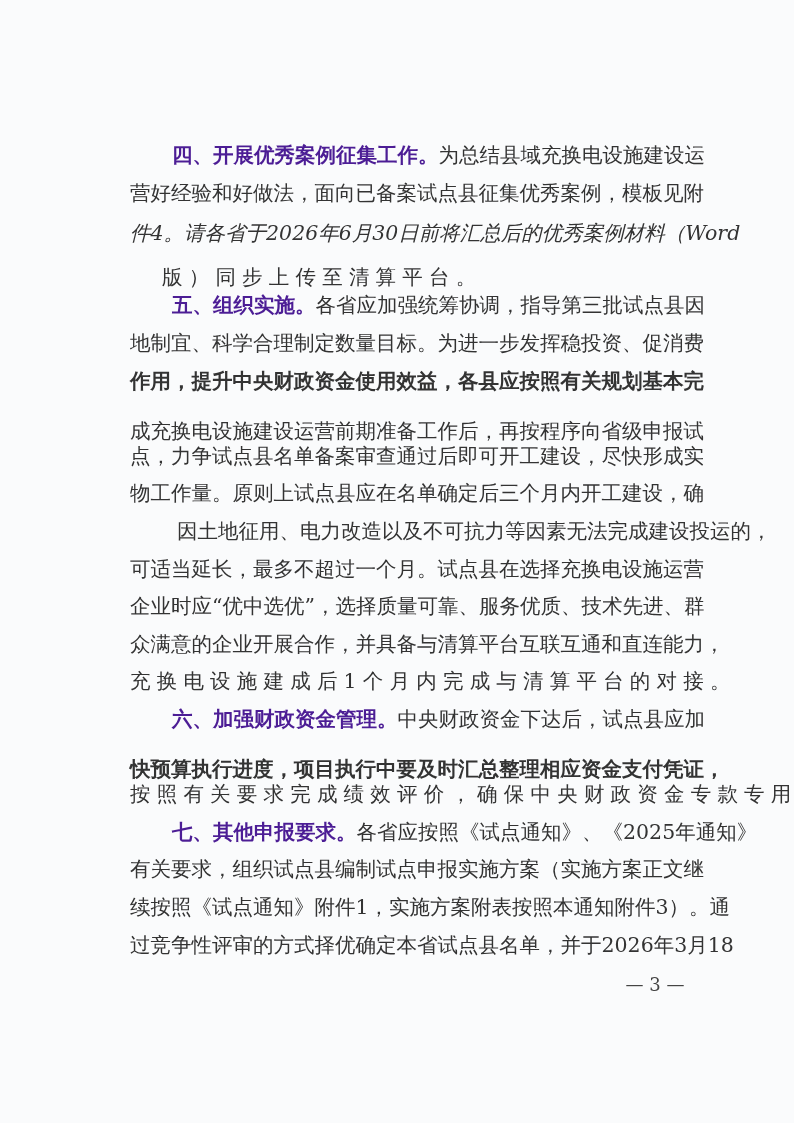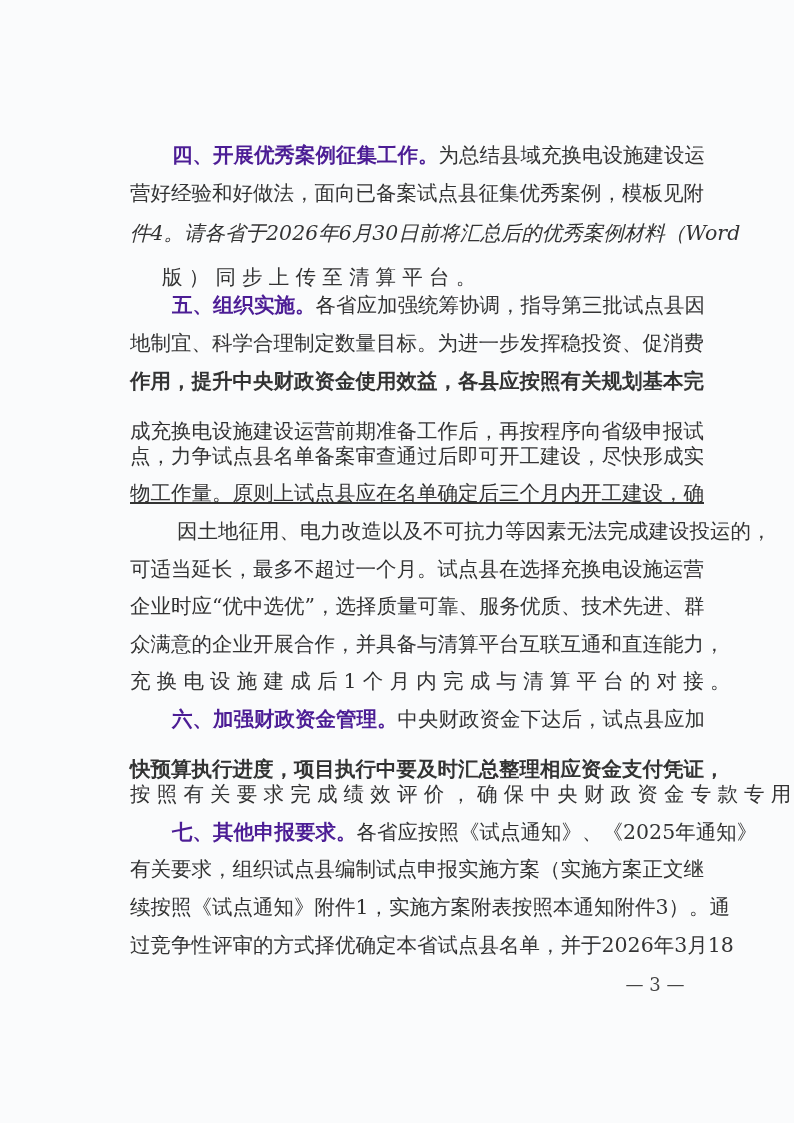--- a/index.html
+++ b/index.html
@@ -49,21 +49,21 @@
     <div class="line" style="top: 218px; letter-spacing: 0px; font-style: italic;">件4。请各省于2026年6月30日前将汇总后的优秀案例材料（Word</div>
     <div class="line last" style="top: 262px; letter-spacing: 6.2px; margin-left: 32px;">版）同步上传至清算平台。</div>
   </div>
 
   <div>
     <div class="line indent" style="top: 290.4px; letter-spacing: 0px;"><b>五、组织实施。</b><span>各省应加强统筹协调，指导第三批试点县因</span></div>
     <div class="line" style="top: 328px; letter-spacing: 0px;">地制宜、科学合理制定数量目标。为进一步发挥稳投资、促消费</div>
     <div class="line" style="top: 365.6px; letter-spacing: 0px; font-weight: bold;">作用，提升中央财政资金使用效益，各县应按照有关规划基本完</div>
     <div class="line" style="top: 416px; letter-spacing: 0px;">成充换电设施建设运营前期准备工作后，再按程序向省级申报试</div>
     <div class="line" style="top: 440.8px; letter-spacing: 0px;">点，力争试点县名单备案审查通过后即可开工建设，尽快形成实</div>
-    <div class="line" style="top: 478.4px; letter-spacing: 0px; text-decoration: underline;">物工作量。原则上试点县应在名单确定后三个月内开工建设，确</div>
+    <div class="line" style="top: 478.4px; letter-spacing: 0px;">物工作量。原则上试点县应在名单确定后三个月内开工建设，确</div>
     <div class="line" style="top: 516px; letter-spacing: 0px; margin-left: 47px;">因土地征用、电力改造以及不可抗力等因素无法完成建设投运的，</div>
     <div class="line" style="top: 553.6px; letter-spacing: 0px;">可适当延长，最多不超过一个月。试点县在选择充换电设施运营</div>
     <div class="line" style="top: 591.2px; letter-spacing: 0px;">企业时应“优中选优”，选择质量可靠、服务优质、技术先进、群</div>
     <div class="line" style="top: 628.8px; letter-spacing: 0px;">众满意的企业开展合作，并具备与清算平台互联互通和直连能力，</div>
     <div class="line last" style="top: 666.4px; letter-spacing: 6.2px;">充换电设施建成后1个月内完成与清算平台的对接。</div>
   </div>
 
   <div>
     <div class="line indent" style="top: 704px; letter-spacing: 0px;"><b>六、加强财政资金管理。</b><span>中央财政资金下达后，试点县应加</span></div>
     <div class="line" style="top: 754px; letter-spacing: 0px; font-weight: bold;">快预算执行进度，项目执行中要及时汇总整理相应资金支付凭证，</div>

